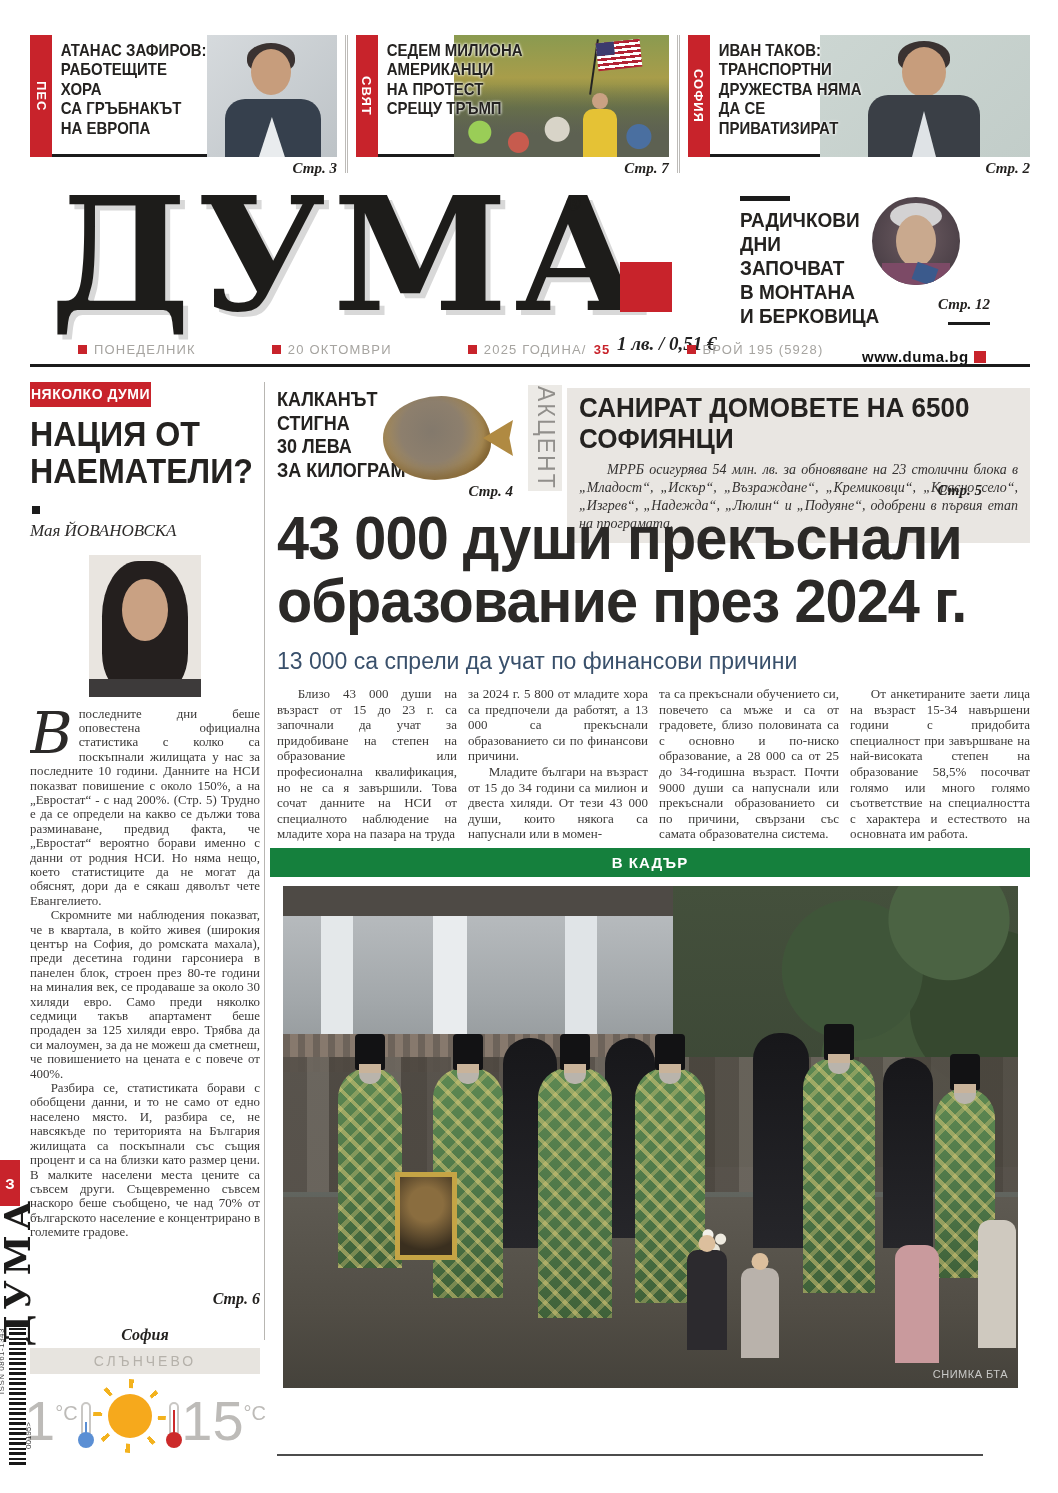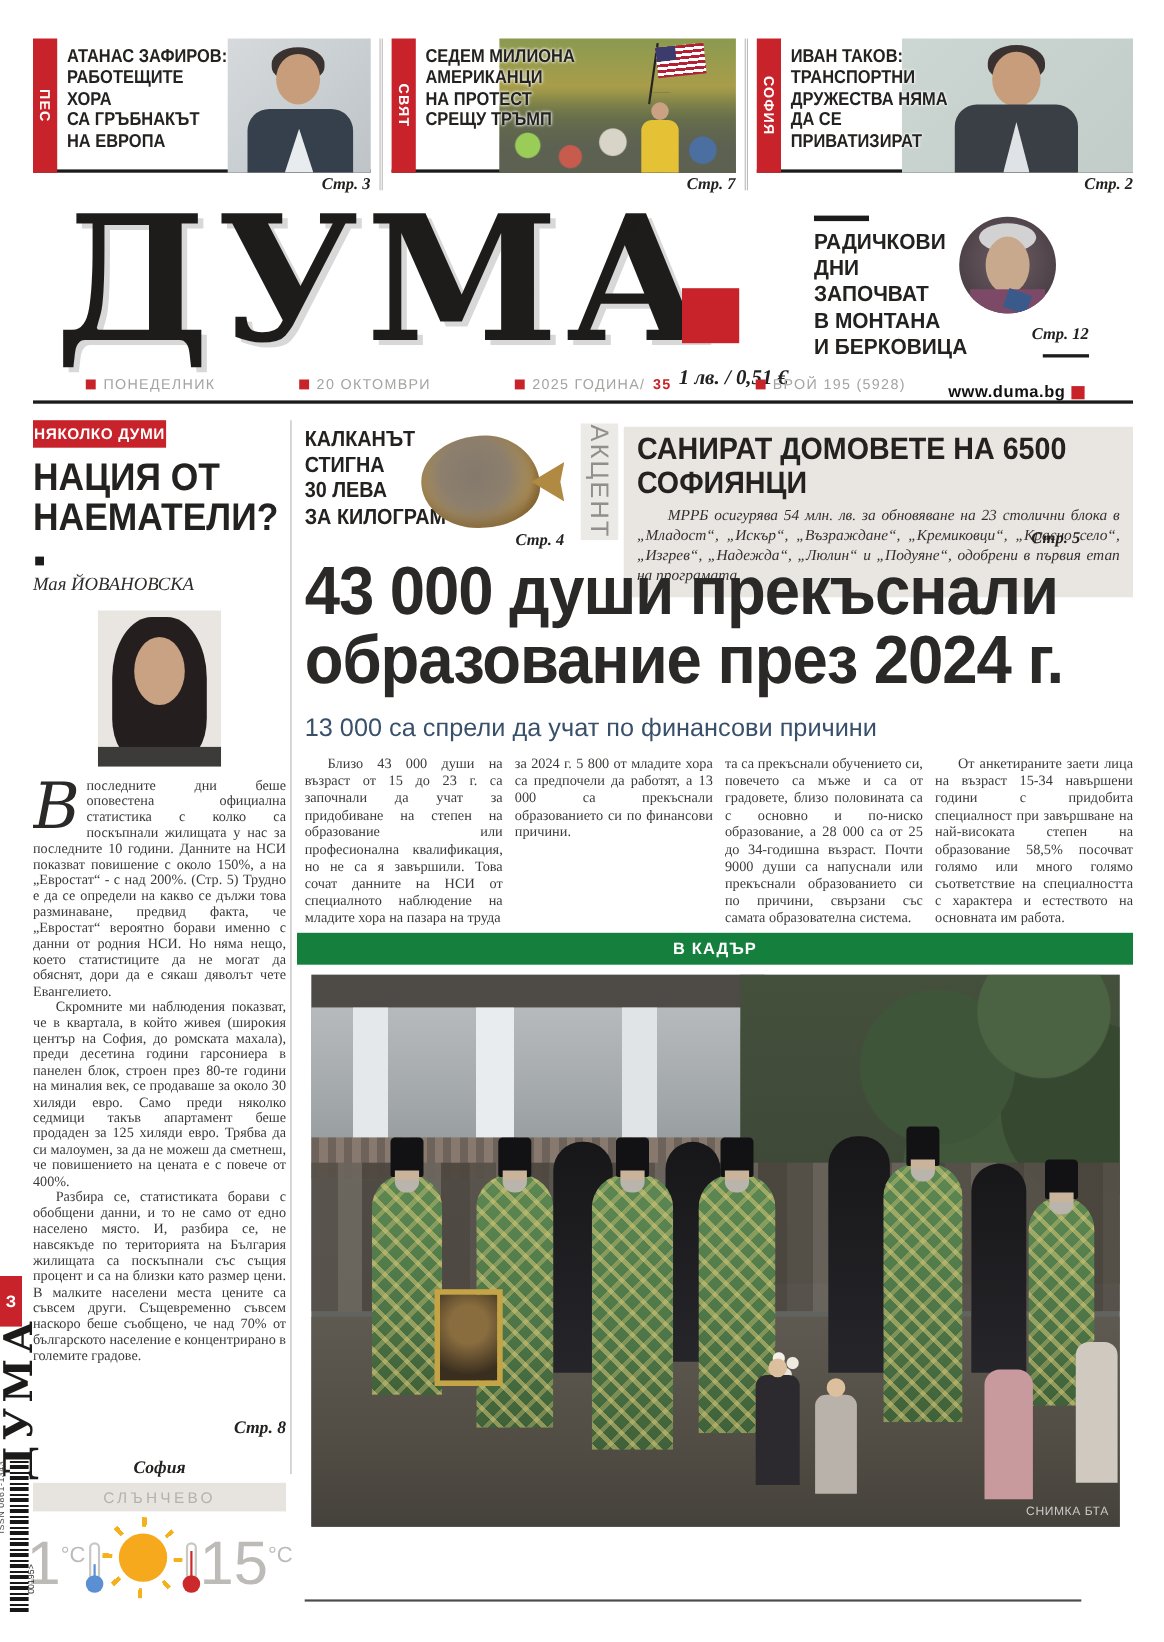--- a/index.html
+++ b/index.html
@@ -342,21 +342,21 @@
     </div>
     <div class="op-body">
       <p class="lead"><span class="dropcap">В</span><span>последните дни беше оповестена официална статистика с колко са поскъпнали жилищата у нас за последните 10 години. Данните на НСИ показват повишение с около 150%, а на „Евростат“ - с над 200%. (Стр. 5) Трудно е да се определи на какво се дължи това разминаване, предвид факта, че „Евростат“ вероятно борави именно с данни от родния НСИ. Но няма нещо, което статистиците да не могат да обяснят, дори да е сякаш дяволът чете Евангелието.</span></p>
       <div>
 
       <p>Скромните ми наблюдения показват, че в квартала, в който живея (широкия център на София, до ромската махала), преди десетина години гарсониера в панелен блок, строен през 80-те години на миналия век, се продаваше за около 30 хиляди евро. Само преди няколко седмици такъв апартамент беше продаден за 125 хиляди евро. Трябва да си малоумен, за да не можеш да сметнеш, че повишението на цената е с повече от 400%.</p>
           <p>Разбира се, статистиката борави с обобщени данни, и то не само от едно населено място. И, разбира се, не навсякъде по територията на България жилищата са поскъпнали със същия процент и са на близки като размер цени. В малките населени места цените са съвсем други. Същевременно съвсем наскоро беше съобщено, че над 70% от българското население е концентрирано в големите градове.</p>
         </div>
     </div>
   </div>
-  <div class="op-page">Стр. 8</div>
+  <div class="op-page">Стр. 6</div>
   <div class="col-sep"></div>
 
   <div class="w-city">София</div>
   <div class="w-bar">СЛЪНЧЕВО</div>
   <div class="w-row">
     <div class="w-num"><span>1</span><sup>°C</sup></div>
     <div class="therm cold">
         <div class="stem"></div>
         <div class="bulb"></div>
       </div>
@@ -400,20 +400,21 @@
 
   <div class="main-head">43 000 души прекъснали
 образование през 2024 г.</div>
   <div class="sub-head">13 000 са спрели да учат по финансови причини</div>
   <div class="article">
     <div class="col">
         <p>Близо 43 000 души на възраст от 15 до 23 г. са започнали да учат за придобиване на степен на образование или професионална квалификация, но не са я завършили. Това сочат данните на НСИ от специалното наблюдение на младите хора на пазара на труда</p>
       </div>
     <div class="col cont">
         <p>за 2024 г. 5 800 от младите хора са предпочели да работят, а 13 000 са прекъснали образованието си по финансови причини.</p>
+        <p>Младите българи на възраст от 15 до 34 години са милион и двеста хиляди. От тези 43 000 души, които някога са напуснали или в момен-</p>
       </div>
     <div class="col cont">
         <p>та са прекъснали обучението си, повечето са мъже и са от градовете, близо половината са с основно и по-ниско образование, а 28 000 са от 25 до 34-годишна възраст. Почти 9000 души са напуснали или прекъснали образованието си по причини, свързани със самата образователна система.</p>
       </div>
     <div class="col">
         <p>От анкетираните заети лица на възраст 15-34 навършени години с придобита специалност при завършване на най-високата степен на образование 58,5% посочват голямо или много голямо съответствие на специалността с характера и естеството на основната им работа.</p>
       </div>
   </div>
 
   <div class="kadar-bar">В КАДЪР</div>

